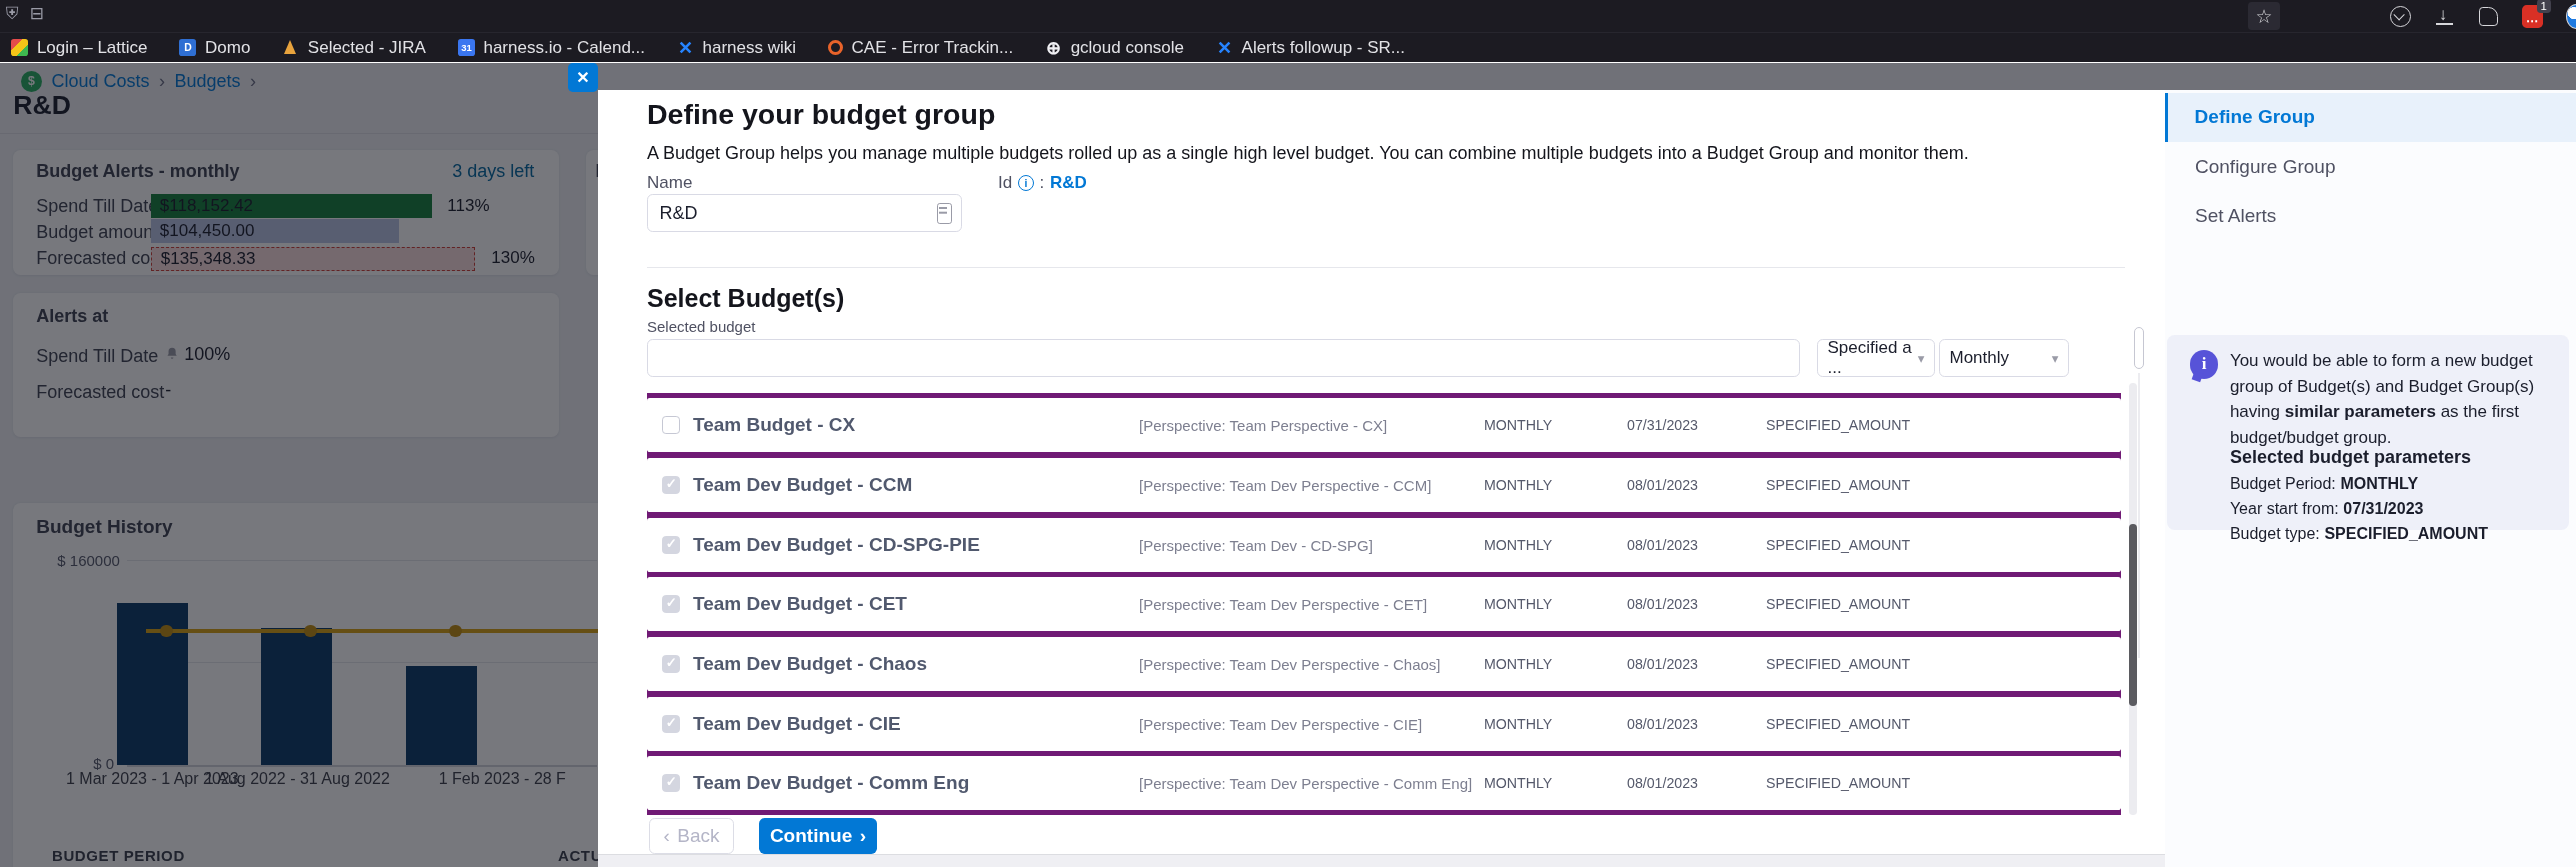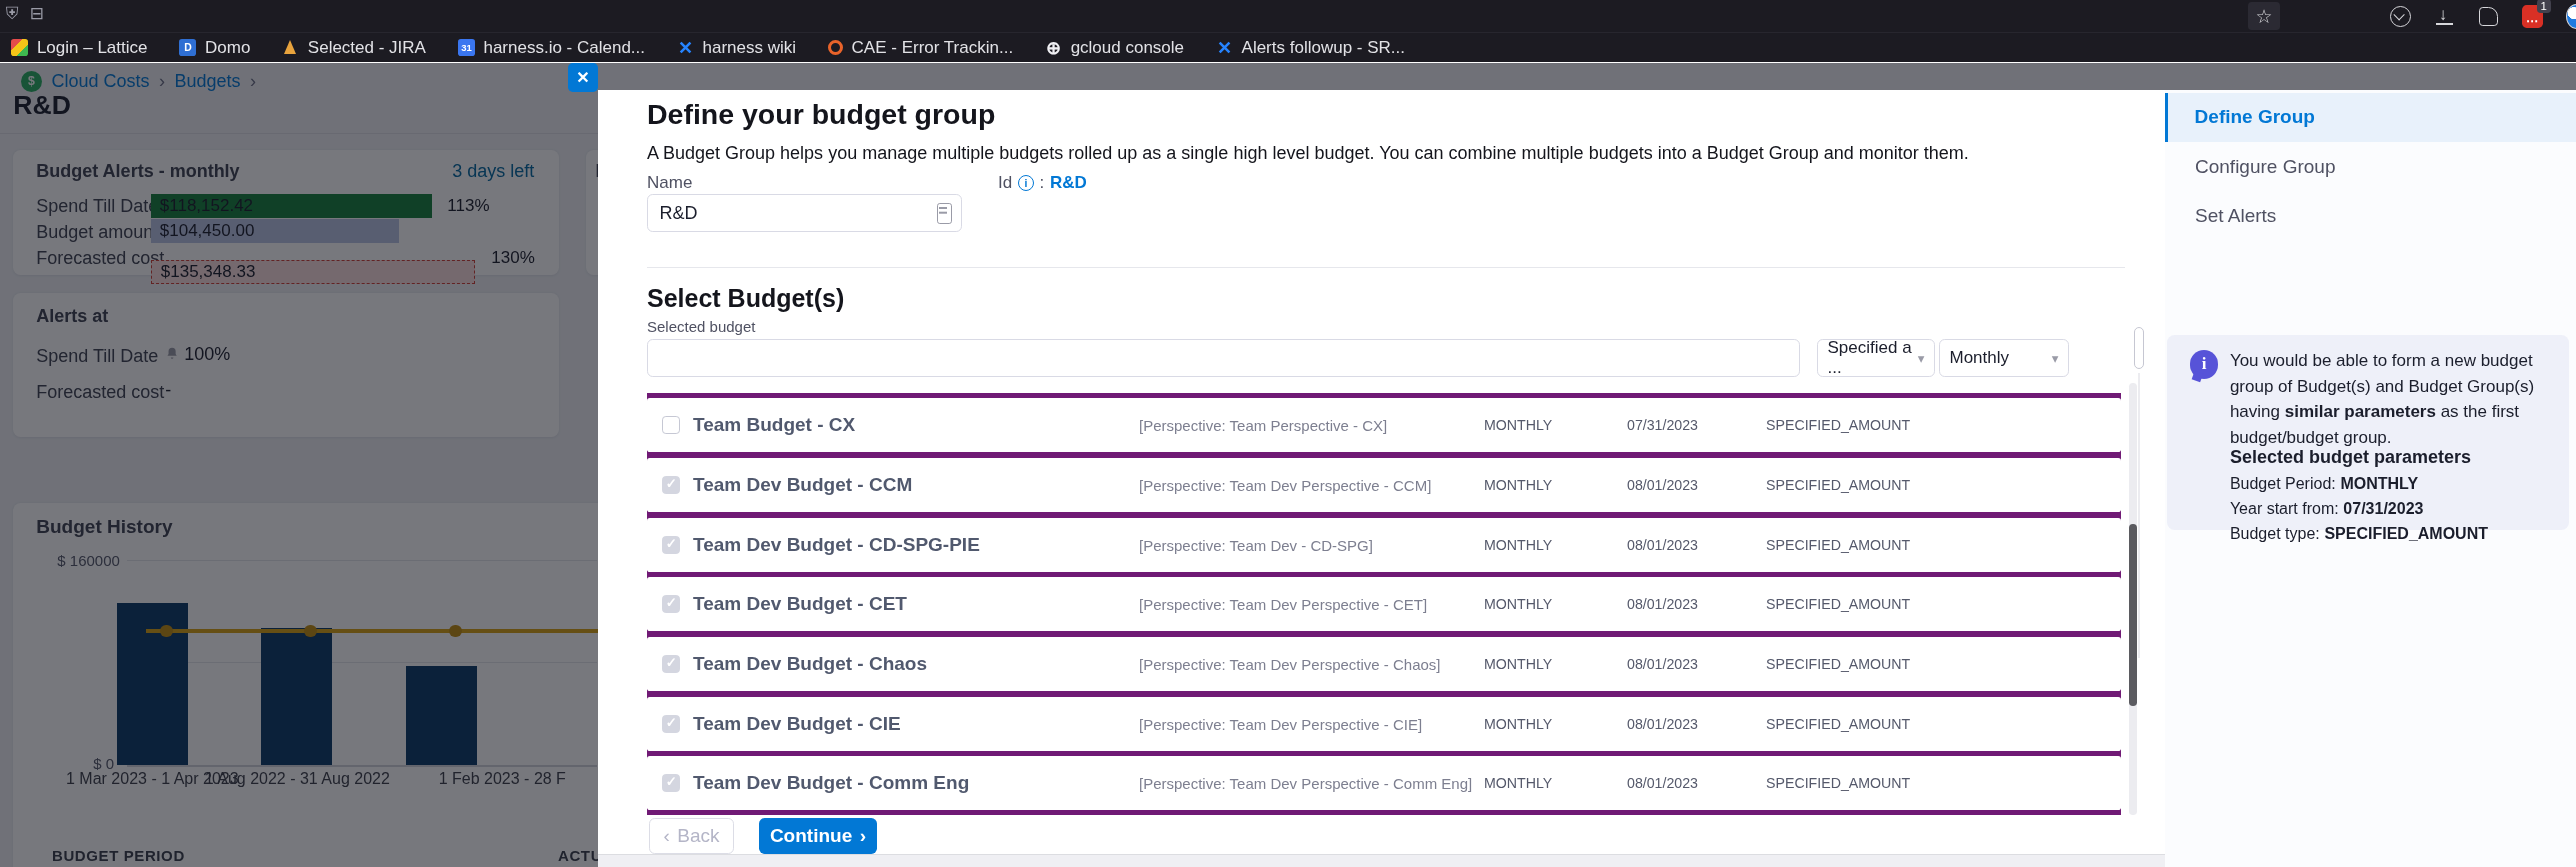--- a/index.html
+++ b/index.html
@@ -222,21 +222,21 @@
     <div class="bp-bar bar-spend" style="top:44px;width:281px">
             <span>$118,152.42</span>
           </div>
     <div class="bp-pct" style="left:434px;top:46px">113%</div>
           <div class="bp-row-label" style="top:72px">Budget amount</div>
     <div class="bp-bar bar-budget" style="top:69px;width:248px">
             <span>$104,450.00</span>
           </div>
     <div class="bp-pct" style="left:402px;top:72px"></div>
           <div class="bp-row-label" style="top:98px">Forecasted cost</div>
-    <div class="bp-bar bar-forecast" style="top:110px;width:324px">
+    <div class="bp-bar bar-forecast" style="top:97px;width:324px">
             <span>$135,348.33</span>
           </div>
     <div class="bp-pct" style="left:478px;top:98px">130%</div>
         </div>
     </div>
     <div class="card card2">
       <span>R</span>
     </div>
 
     <div class="card alerts-card">

